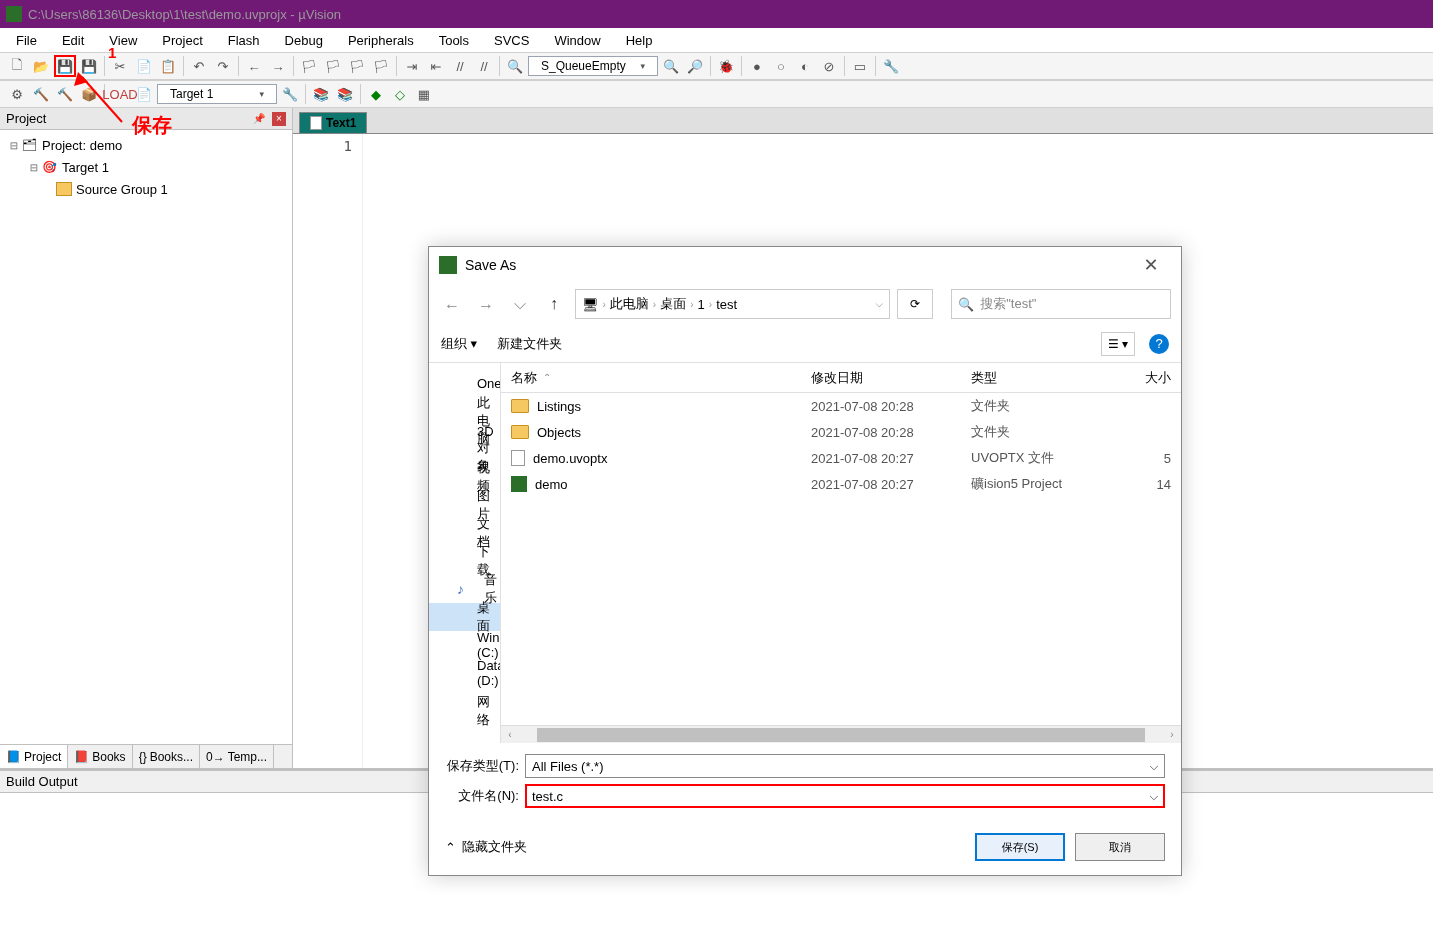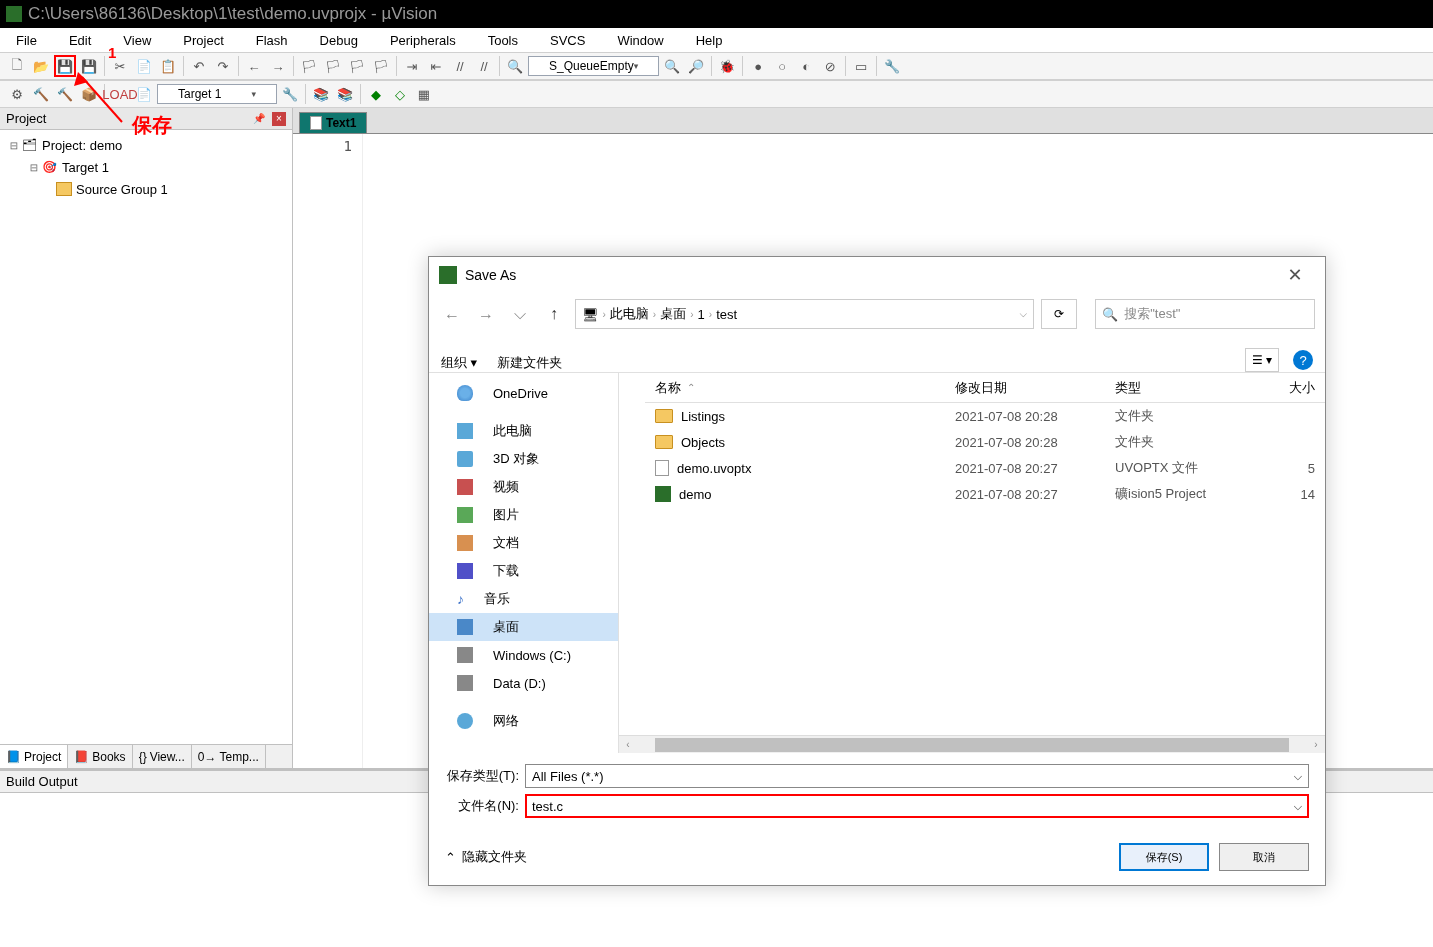--- a/index.html
+++ b/index.html
@@ -1,30 +1,30 @@
 <!DOCTYPE html>
 <html><head>
 <meta charset="utf-8">
 <style>
 * { box-sizing: border-box; margin: 0; padding: 0; }
 body { font-family: "Segoe UI", Tahoma, sans-serif; font-size: 12px; background: #fff; width: 1433px; height: 947px; overflow: hidden; position: relative; }
 
 
-.titlebar { height: 28px; background: #000000; display: flex; align-items: center; padding: 0 6px; color: #999; font-size: 17px; }
+.titlebar { height: 28px; background: #701a75; display: flex; align-items: center; padding: 0 6px; color: #999; font-size: 13px; }
 .titlebar .icon-app { width: 16px; height: 16px; background: #2a6e2a; margin-right: 6px; display: inline-block; }
 
 
-.menubar { height: 24px; display: flex; align-items: center; padding: 0 8px; gap: 16px; }
+.menubar { height: 24px; display: flex; align-items: center; padding: 0 8px; gap: 9px; }
 .menubar span { padding: 2px 8px; cursor: default; font-size: 13px; }
 
 
 .toolbar { height: 28px; border-top: 1px solid #d0d0d0; border-bottom: 1px solid #d0d0d0; display: flex; align-items: center; padding: 0 6px; gap: 2px; background: #f5f5f5; }
 .toolbar .tbtn { width: 22px; height: 22px; display: flex; align-items: center; justify-content: center; font-size: 13px; color: #555; }
 .toolbar .sep { width: 1px; height: 20px; background: #ccc; margin: 0 2px; }
-.toolbar .dropdown { border: 1px solid #9aa3b0; height: 20px; padding: 0 20px; font-size: 12px; background: #fff; display: flex; align-items: center; min-width: 100px; }
+.toolbar .dropdown { border: 1px solid #9aa3b0; height: 20px; padding: 0 12px; font-size: 12px; background: #fff; display: flex; align-items: center; min-width: 100px; }
 .toolbar .dropdown::after { content: "▾"; margin-left: auto; font-size: 9px; color: #555; }
 
 
 .save-highlight { border: 2px solid red; }
 
 
 .main-row { display: flex; height: calc(100% - 28px - 24px - 28px - 28px - 24px - 155px); }
 .project-panel { width: 293px; border-right: 1px solid #c0c0c0; display: flex; flex-direction: column; background: #fff; }
 .panel-header { background: #e8e8e8; border-bottom: 1px solid #c0c0c0; padding: 3px 6px; display: flex; align-items: center; font-size: 13px; }
 .panel-header .pin { margin-left: auto; font-size: 10px; }
@@ -53,32 +53,32 @@
 
 .build-output { height: 155px; border-top: 3px solid #c0c0c0; }
 .build-header { padding: 3px 6px; font-size: 13px; background: #f0f0f0; border-bottom: 1px solid #c0c0c0; }
 
 
 .annotation-1 { position: absolute; left: 108px; top: 44px; color: red; font-size: 15px; font-weight: bold; }
 .annotation-arrow { position: absolute; left: 72px; top: 72px; width: 60px; height: 60px; pointer-events: none; }
 .annotation-save { position: absolute; left: 132px; top: 112px; color: red; font-size: 20px; font-family: SimSun, serif; font-weight: bold; }
 
 
-.save-dialog { position: absolute; left: 428px; top: 256px; width: 898px; height: 630px; background: #fff; border: 1px solid #888; box-shadow: 0 0 20px rgba(0,0,0,0.2); display: flex; flex-direction: column; }
+.save-dialog { position: absolute; left: 428px; top: 246px; width: 754px; height: 630px; background: #fff; border: 1px solid #888; box-shadow: 0 0 20px rgba(0,0,0,0.2); display: flex; flex-direction: column; }
 .dlg-title { height: 36px; display: flex; align-items: center; padding: 0 10px; font-size: 14px; }
 .dlg-title .app-icon { width: 18px; height: 18px; background: #2a6e2a; margin-right: 8px; }
 .dlg-title .close-x { margin-left: auto; font-size: 18px; color: #555; width: 40px; text-align: center; }
 .dlg-nav { height: 42px; display: flex; align-items: center; padding: 0 10px; gap: 8px; }
 .nav-btn { width: 26px; height: 26px; display: flex; align-items: center; justify-content: center; color: #888; font-size: 16px; }
 .nav-btn.enabled { color: #333; }
 .breadcrumb { flex: 1; border: 1px solid #ccc; height: 30px; display: flex; align-items: center; padding: 0 6px; font-size: 13px; gap: 4px; }
 .breadcrumb .chev { color: #999; font-size: 10px; }
 .refresh-btn { width: 36px; height: 30px; border: 1px solid #ccc; display: flex; align-items: center; justify-content: center; margin-left: -1px; }
 .search-box { width: 220px; height: 30px; border: 1px solid #ccc; margin-left: 10px; display: flex; align-items: center; padding: 0 6px; color: #888; font-size: 13px; gap: 6px; }
-.dlg-toolbar { height: 38px; display: flex; align-items: flex-end; padding: 0 12px; gap: 20px; font-size: 13px; border-bottom: 1px solid #e0e0e0; }
+.dlg-toolbar { height: 38px; display: flex; align-items: center; padding: 0 12px; gap: 20px; font-size: 13px; border-bottom: 1px solid #e0e0e0; }
 .dlg-toolbar .right { margin-left: auto; display: flex; gap: 14px; align-items: center; }
 .view-btn { width: 34px; height: 24px; border: 1px solid #ccc; display: flex; align-items: center; justify-content: center; font-size: 12px; }
 .help-icon { width: 20px; height: 20px; border-radius: 50%; background: #0078d4; color: #fff; display: flex; align-items: center; justify-content: center; font-size: 13px; }
 
 .dlg-body { flex: 1; display: flex; overflow: hidden; }
 .dlg-sidebar { width: 190px; border-right: 1px solid #e0e0e0; padding: 6px 0; font-size: 13px; overflow-y: auto; }
 .side-item { display: flex; align-items: center; height: 28px; padding: 0 12px 0 28px; gap: 20px; }
 .side-item.selected { background: #cde3f8; }
 .side-item .sicon { width: 16px; height: 16px; display: inline-block; }
 .onedrive-icon { background: radial-gradient(circle, #6ab0e8 40%, #3a80c8 100%); border-radius: 50% 50% 40% 40%; }
@@ -232,21 +232,21 @@
         <span>Target 1</span>
       </div>
       <div class="tree-row tree-indent-3">
         <span class="folder-icon"></span>
         <span>Source Group 1</span>
       </div>
     </div>
     <div class="panel-tabs">
       <div class="tab active">📘 <span>Project</span></div>
       <div class="tab">📕 <span>Books</span></div>
-      <div class="tab">{} <span>View...</span></div>
+      <div class="tab">{} <span>Books...</span></div>
       <div class="tab">0→ <span>Temp...</span></div>
     </div>
   </div>
   <div class="editor-area">
     <div class="file-tabs">
       <div class="file-tab">
         <span class="doc-icon"></span>
         <span style="font-weight:bold">Text1</span>
       </div>
     </div>

